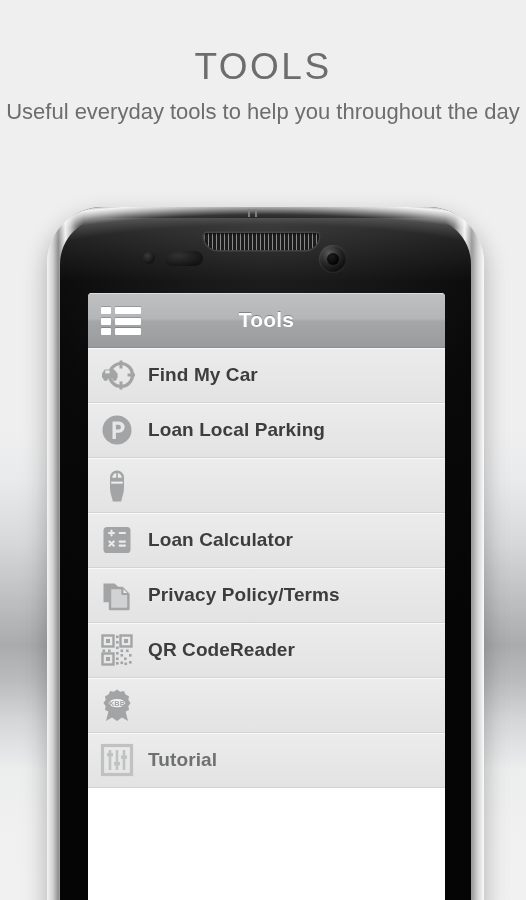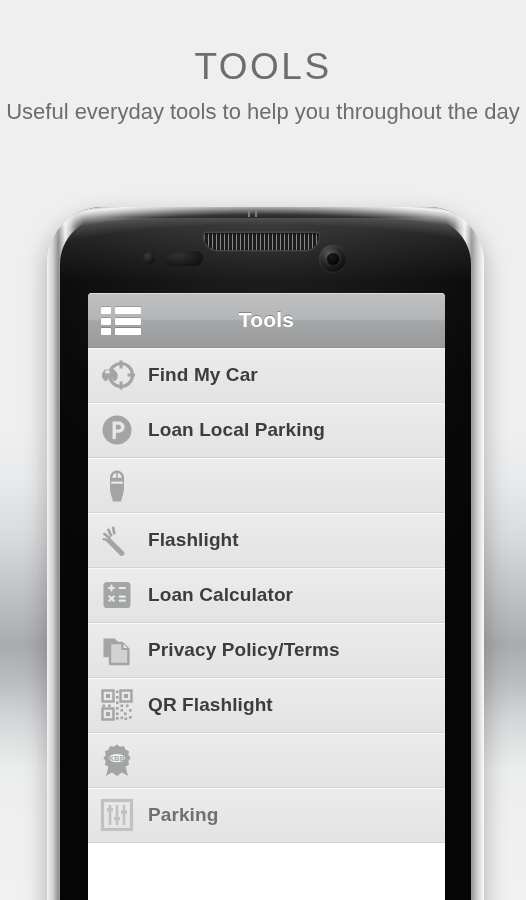--- a/index.html
+++ b/index.html
@@ -258,32 +258,20 @@
         </div>
         <div class="tool-row">
           <div class="tool-icon">
             <svg width="36" height="36" viewBox="0 0 36 36" xmlns="http://www.w3.org/2000/svg">
               <path d="M11 10.5a7 7 0 0 1 14 0v10.5c0 5.5-2.2 9-2.8 13.5h-8.4C13.2 30 11 26.5 11 21z" fill="#a2a4a5"></path>
               <path d="M13.2 10.8a4.8 4.8 0 0 1 9.6 0z" fill="#eceded"></path>
               <rect x="17.2" y="4.8" width="1.6" height="6.4" fill="#a2a4a5"></rect>
               <rect x="12.2" y="14.6" width="11.6" height="2.1" fill="#eceded"></rect>
             </svg>
           </div>
-        </div>
-        <div class="tool-row">
-          <div class="tool-icon">
-            <svg width="36" height="36" viewBox="0 0 36 36" xmlns="http://www.w3.org/2000/svg">
-              <path d="M13.5 4.5c.9-.3 1.8.3 2 1.2l1.3 6.2-2.6.6-1.4-6.3c-.2-.9.2-1.5.7-1.7z" fill="#a2a4a5"></path>
-              <path d="M8.5 6.8c.9-.5 1.9-.1 2.3.8l2.9 6.2-2.4 1.2-3-6.2c-.4-.9-.2-1.7.2-2z" fill="#a2a4a5"></path>
-              <path d="M4.2 11.5c.6-.8 1.7-.9 2.4-.3l5.3 4.2-1.7 2.1-5.3-4.2c-.7-.5-1.1-1.2-.7-1.8z" fill="#a2a4a5"></path>
-              <path d="M3.4 17.3c.2-1 1.1-1.5 2-1.3l6.4 1.6-.6 2.6-6.3-1.6c-.9-.2-1.6-.5-1.5-1.3z" fill="#a2a4a5"></path>
-              <path d="M10.6 15.6l6.4 6.4 7.6 7.6c1 1 1 2.6 0 3.6-1 1-2.6 1-3.6 0l-7.6-7.6-6.4-6.4z" fill="#a2a4a5"></path>
-            </svg>
-          </div>
-          <div class="tool-label">Flashlight</div>
         </div>
         <div class="tool-row">
           <div class="tool-icon">
             <svg width="36" height="36" viewBox="0 0 36 36" xmlns="http://www.w3.org/2000/svg">
               <rect x="4.5" y="5" width="27" height="26" rx="3.6" fill="#a2a4a5"></rect>
               <path d="M10 11h5 M12.5 8.5v5" stroke="#e9eae9" stroke-width="2.1" stroke-linecap="round"></path>
               <path d="M20.6 11h5.4" stroke="#e9eae9" stroke-width="2.1" stroke-linecap="round"></path>
               <path d="M10.4 19.4l4.4 4.4 M14.8 19.4l-4.4 4.4" stroke="#e9eae9" stroke-width="2.1" stroke-linecap="round"></path>
               <path d="M20.6 19.6h5.4 M20.6 23.6h5.4" stroke="#e9eae9" stroke-width="2.1" stroke-linecap="round"></path>
             </svg>
@@ -322,21 +310,21 @@
                 <rect x="21.5" y="22" width="2.6" height="2.6"></rect>
                 <rect x="25" y="25.5" width="2.6" height="2.6"></rect>
                 <rect x="30" y="29" width="2.6" height="2.6"></rect>
                 <rect x="21.5" y="29.5" width="2.6" height="2.6"></rect>
                 <rect x="25.5" y="30.5" width="2.6" height="2.6"></rect>
                 <rect x="3.5" y="17.5" width="2.6" height="2.6"></rect>
                 <rect x="9" y="17.5" width="2.6" height="2.6"></rect>
               </g>
             </svg>
           </div>
-          <div class="tool-label">QR Flashlight</div>
+          <div class="tool-label">QR CodeReader</div>
         </div>
         <div class="tool-row">
           <div class="tool-icon">
             <svg width="36" height="36" viewBox="0 0 36 36" xmlns="http://www.w3.org/2000/svg">
               <path d="M10 22l-3 12 6-3.4 5 3.4V22z" fill="#a2a4a5"></path>
               <path d="M26 22l3 12-6-3.4-5 3.4V22z" fill="#a2a4a5"></path>
               <path d="M18 2.5l3.1 2.3 3.8-.7 1.6 3.5 3.5 1.6-.7 3.8 2.3 3.1-2.3 3.1.7 3.8-3.5 1.6-1.6 3.5-3.8-.7L18 29.7l-3.1-2.3-3.8.7-1.6-3.5-3.5-1.6.7-3.8-2.3-3.1 2.3-3.1-.7-3.8 3.5-1.6 1.6-3.5 3.8.7z" fill="#a2a4a5"></path>
               <ellipse cx="18" cy="16.1" rx="8.3" ry="4.1" fill="#f0f1f1"></ellipse>
               <text x="18" y="19" text-anchor="middle" font-family="Liberation Sans, sans-serif" font-size="7.4" font-weight="bold" fill="#a2a4a5">KBB</text>
             </svg>
@@ -351,18 +339,18 @@
                 <path d="M18 8v20"></path>
                 <path d="M25 8v20"></path>
               </g>
               <g fill="#bfc1c2">
                 <rect x="8" y="11" width="6" height="3.3"></rect>
                 <rect x="15" y="20" width="6" height="3.3"></rect>
                 <rect x="22" y="13.5" width="6" height="3.3"></rect>
               </g>
             </svg>
           </div>
-          <div class="tool-label muted">Parking</div>
+          <div class="tool-label muted">Tutorial</div>
         </div>
       </div>
 
   </div>
 </div>
 
 </body></html>

